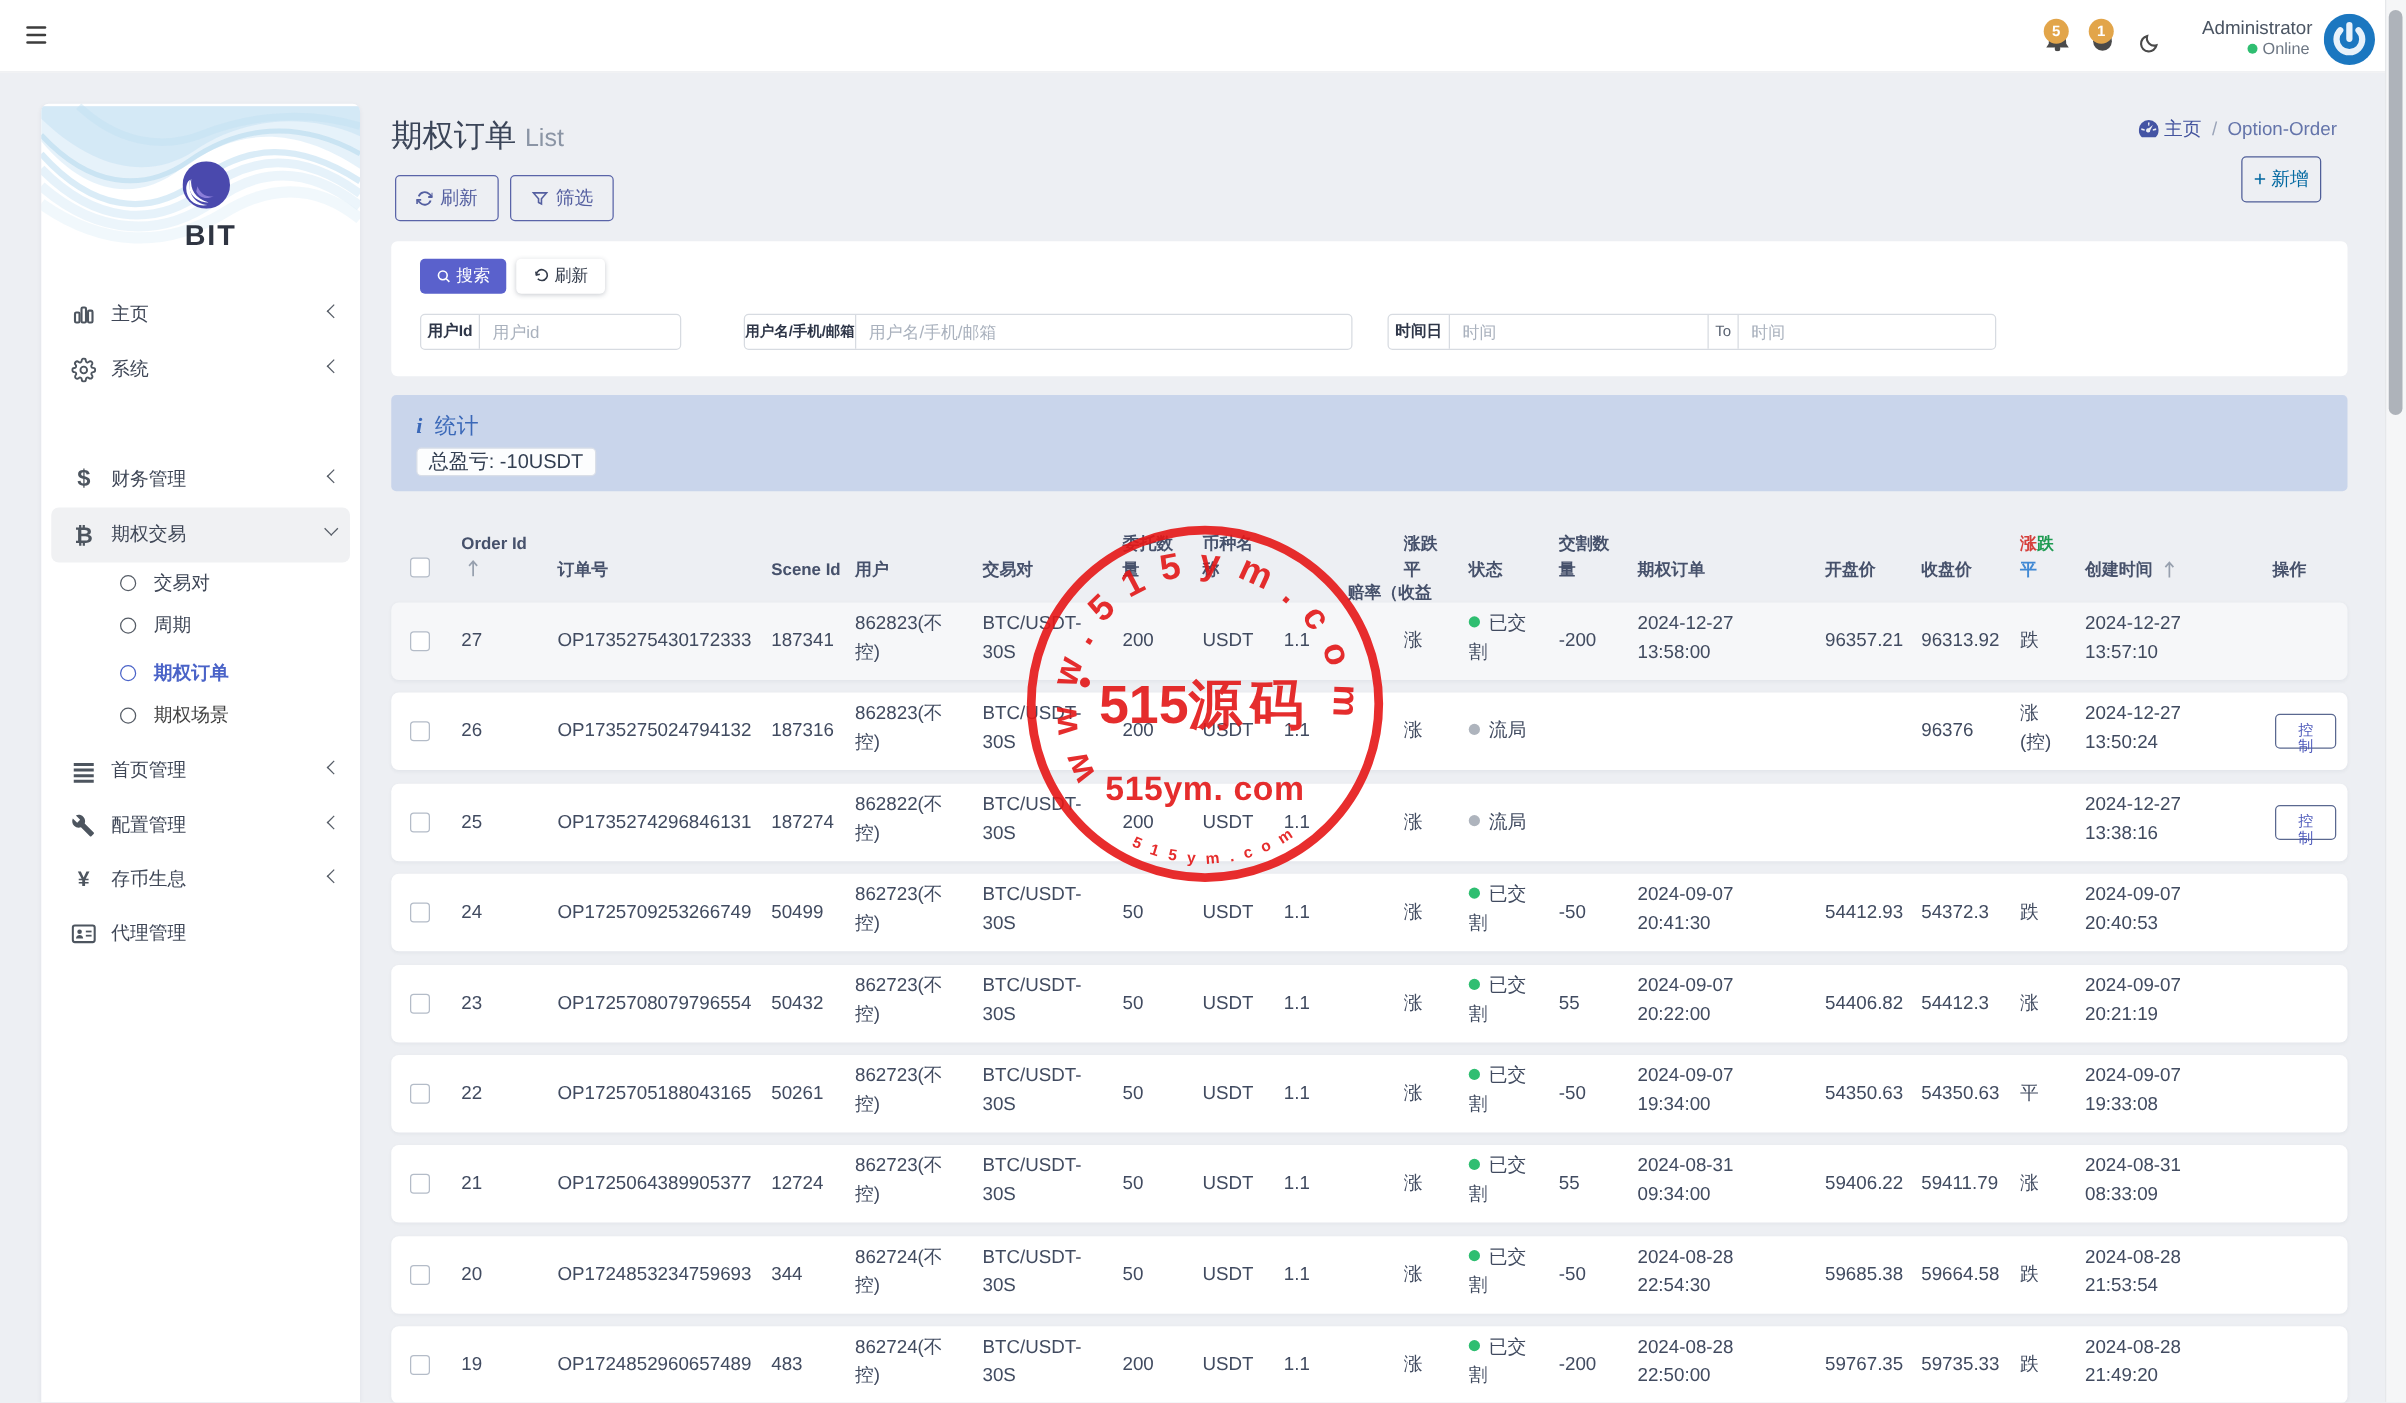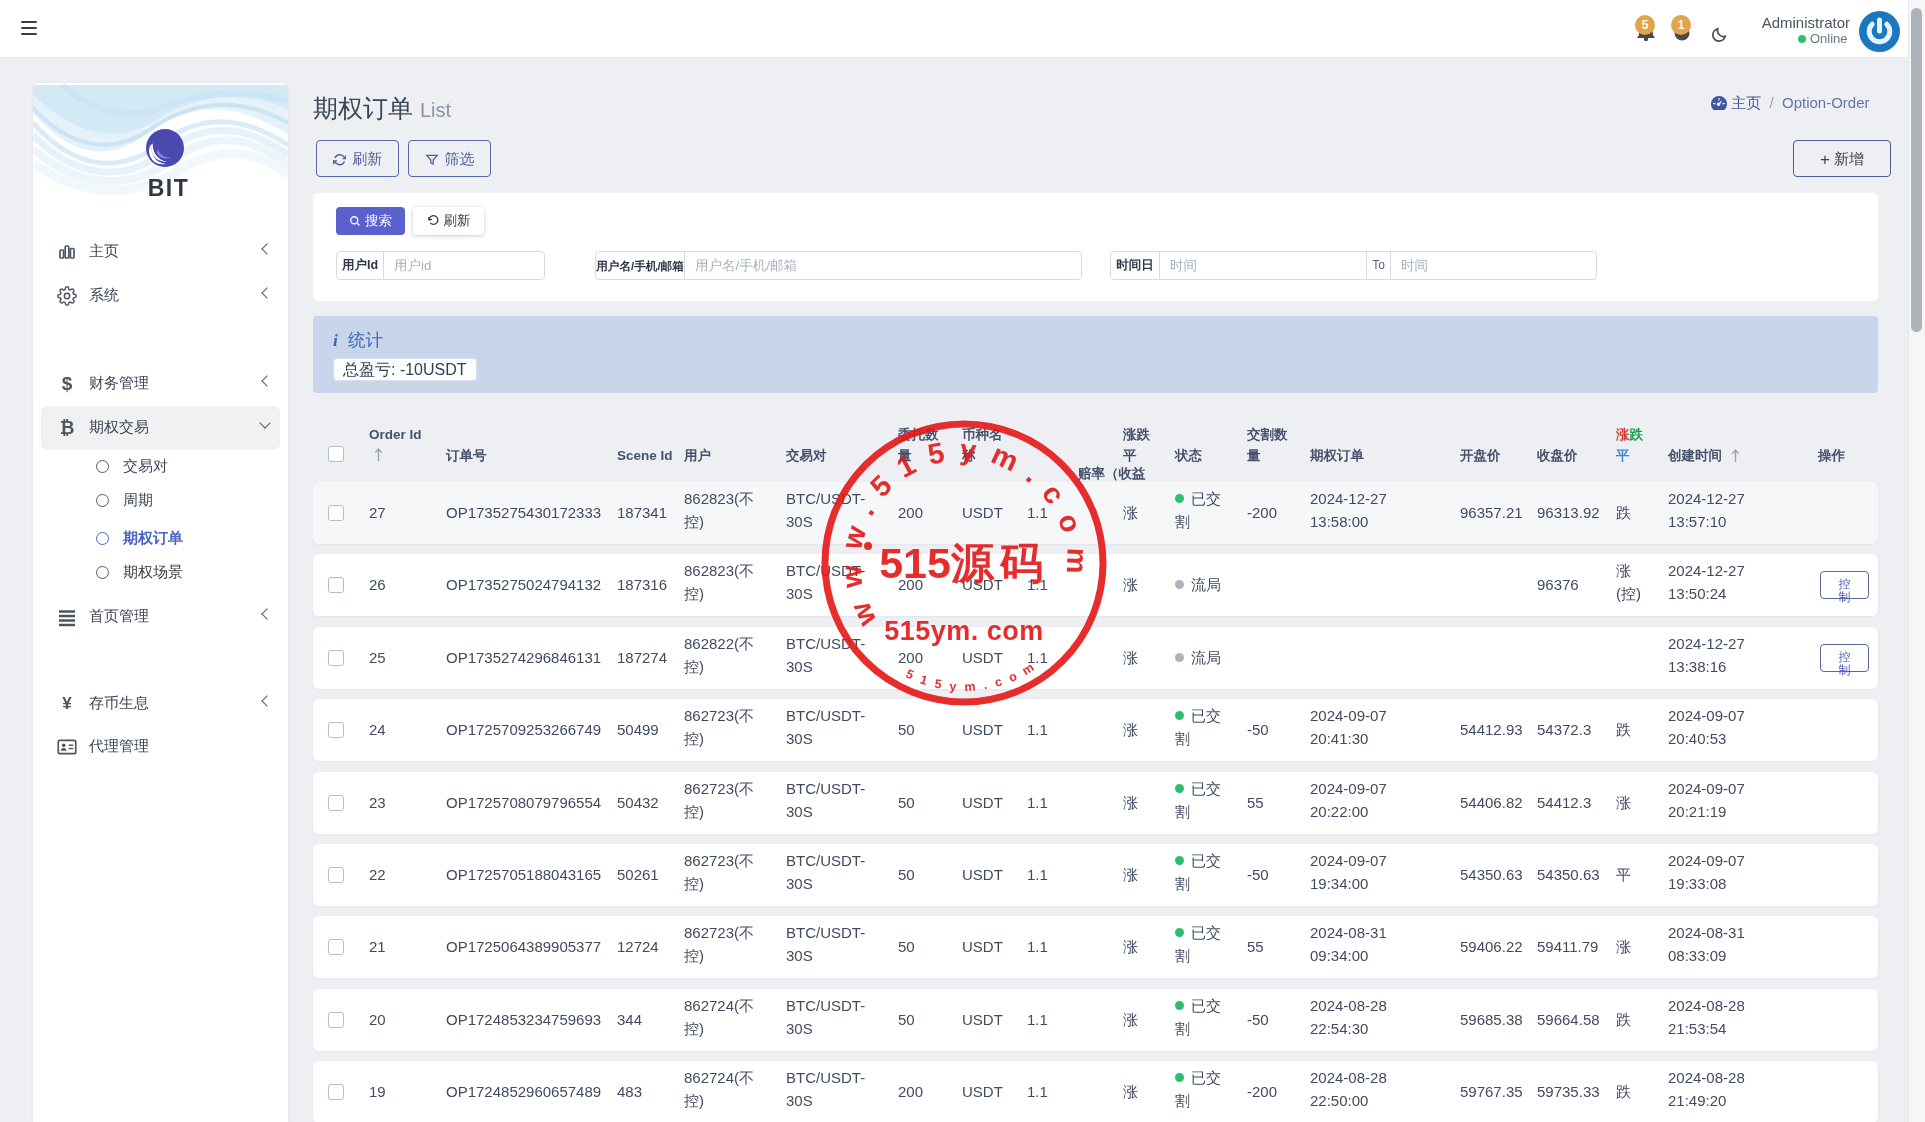--- a/index.html
+++ b/index.html
@@ -155,20 +155,27 @@
       <span class="cir" style="border-color:#555c66"></span>
       <div class="txt" style="color:#404040;font-weight:normal">期权场景</div>
     </div>
     <div class="mi" style="top:514px">
       <div class="ic"><svg viewBox="0 0 20 20" width="20" height="20" stroke="#4d555f" stroke-width="2.4">
           <path d="M2 4.5h16M2 9h16M2 13.5h16M2 18h16"></path>
         </svg></div>
       <div class="txt">首页管理</div>
       <span class="chev chl" style="left:230px"></span>
     </div>
+    <div class="mi" style="top:558px">
+      <div class="ic"><svg viewBox="0 0 24 24" width="19" height="19" fill="#4d555f">
+          <path d="M22.7 19l-9.1-9.1c.9-2.3.4-5-1.5-6.9-2-2-5-2.4-7.4-1.3L9 6 6 9 1.6 4.7C.4 7.1.9 10.1 2.9 12.1c1.9 1.9 4.6 2.4 6.9 1.5l9.1 9.1c.4.4 1 .4 1.4 0l2.3-2.3c.5-.4.5-1 .1-1.4z"></path>
+        </svg></div>
+      <div class="txt">配置管理</div>
+      <span class="chev chl" style="left:230px"></span>
+    </div>
     <div class="mi" style="top:601px">
       <div class="ic">
         <div style="font-size:17px;font-weight:bold;color:#4d555f;line-height:20px;text-align:center">¥</div>
       </div>
       <div class="txt">存币生息</div>
       <span class="chev chl" style="left:230px"></span>
     </div>
     <div class="mi" style="top:644px">
       <div class="ic"><svg viewBox="0 0 24 24" width="20" height="20">
           <rect x="1.5" y="4" width="21" height="16" rx="2" fill="none" stroke="#4d555f" stroke-width="2"></rect>
@@ -192,21 +199,21 @@
 <div class="btn-o" style="left:316px;top:140px;width:83px">
 <svg style="vertical-align:-2px;margin-right:6px" width="13.5" height="13.5" viewBox="0 0 24 24" fill="none" stroke="#545fa0" stroke-width="2.6">
       <polyline points="23 4 23 10 17 10"></polyline>
       <polyline points="1 20 1 14 7 14"></polyline>
       <path d="M3.51 9a9 9 0 0 1 14.85-3.36L23 10M1 14l4.64 4.36A9 9 0 0 0 20.49 15"></path>
     </svg>刷新</div>
 <div class="btn-o" style="left:408px;top:140px;width:83px">
 <svg style="vertical-align:-2.5px;margin-right:6px" width="14" height="14" viewBox="0 0 24 24" fill="none" stroke="#545fa0" stroke-width="2.2">
       <path d="M3 4 h18 l-7 8 v7 l-4 -2 v-5 z"></path>
     </svg>筛选</div>
-<div class="btn-o" style="left:1793px;top:140px;width:98px;border-color:#4f5e98;color:#404040"><span style="font-size:17px;vertical-align:-1px">+</span> 新增</div>
+<div class="btn-o" style="left:1793px;top:125px;width:64px;border-color:#4f5e98;color:#0369a1"><span style="font-size:17px;vertical-align:-1px">+</span> 新增</div>
 
 <div id="searchcard">
   <div class="abs" style="left:23px;top:14px;width:69px;height:28px;background:#5a61cc;border-radius:4px;color:#fff;font-size:13.5px;text-align:center;line-height:28px">
   <svg style="vertical-align:-2px;margin-right:4px" width="12" height="12" viewBox="0 0 24 24" fill="none" stroke="#fff" stroke-width="2.6">
         <circle cx="10.5" cy="10.5" r="7"></circle>
         <path d="M16 16 L21 21"></path>
       </svg>搜索</div>
   <div class="abs" style="left:100px;top:14px;width:71px;height:28px;background:#fff;border-radius:4px;box-shadow:0 1px 4px rgba(40,50,70,.25);color:#333b4a;font-size:13.5px;text-align:center;line-height:28px">
   <svg style="vertical-align:-2px;margin-right:4px" width="13" height="13" viewBox="0 0 24 24" fill="none" stroke="#333b4a" stroke-width="2.4">
         <path d="M4 11 A8 8 0 1 1 6 16.5"></path>

